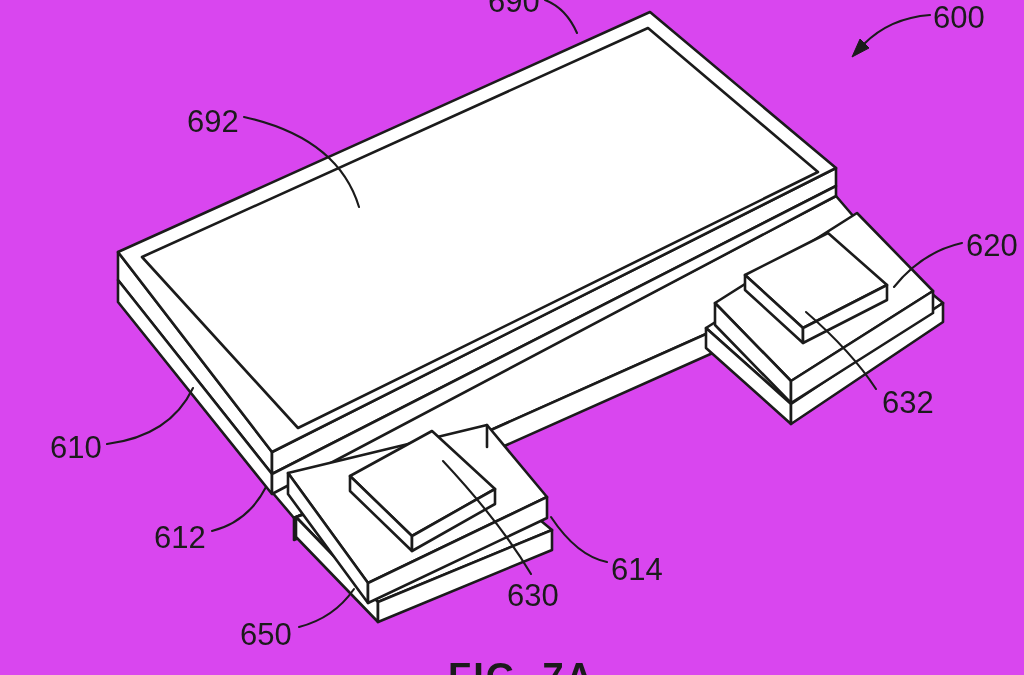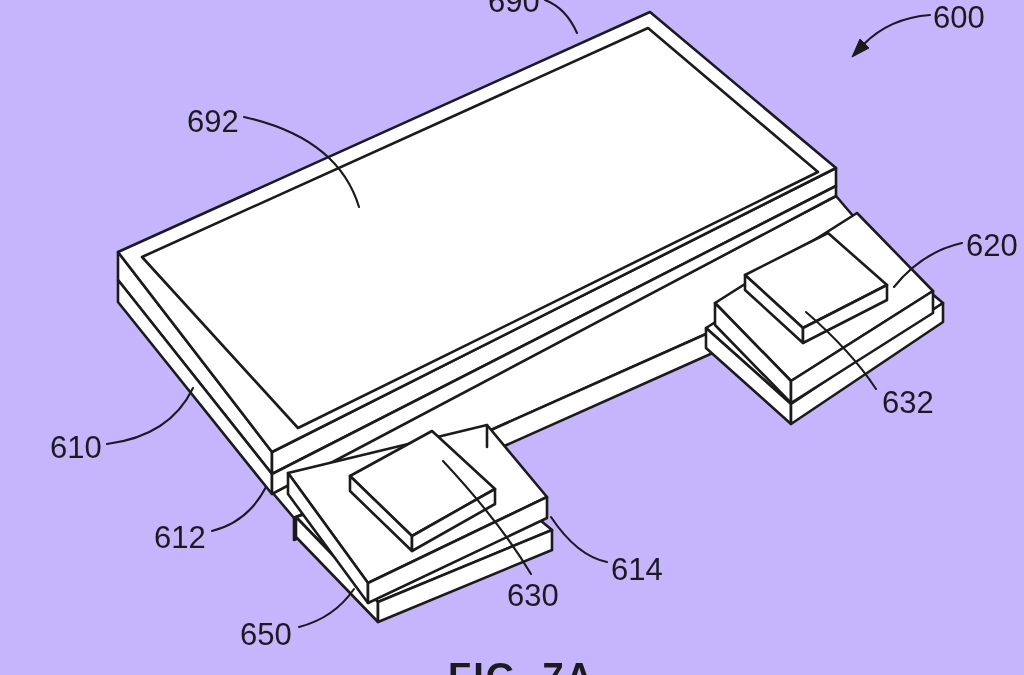--- a/index.html
+++ b/index.html
@@ -1,20 +1,20 @@
 <!DOCTYPE html>
 <html><head>
 <meta charset="utf-8">
 <style>
   html, body { margin: 0; padding: 0; background: #ffffff; }
   .figure-stage {
     position: relative;
     width: 1024px;
     height: 675px;
-    background: #c4b5fd;
+    background: #d946ef;
     overflow: hidden;
     font-family: "Liberation Sans", "DejaVu Sans", sans-serif;
   }
   svg { display: block; }
   .part {
     fill: #ffffff;
     stroke: #1b1b1b;
     stroke-width: 2.6;
     stroke-linejoin: round;
     stroke-linecap: round;

